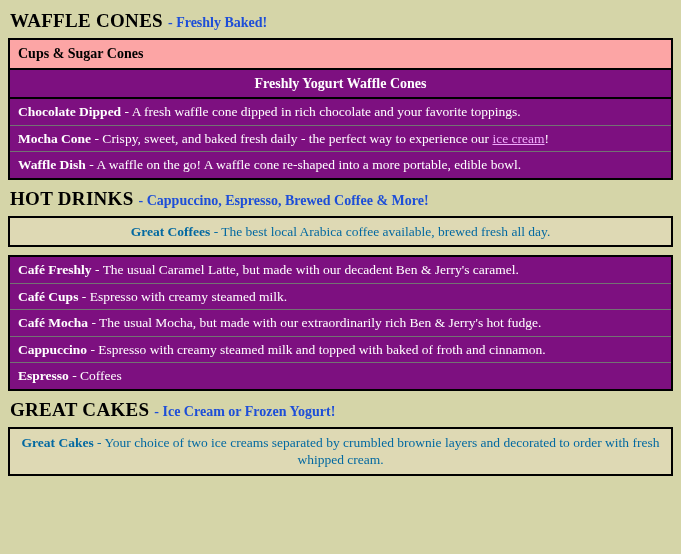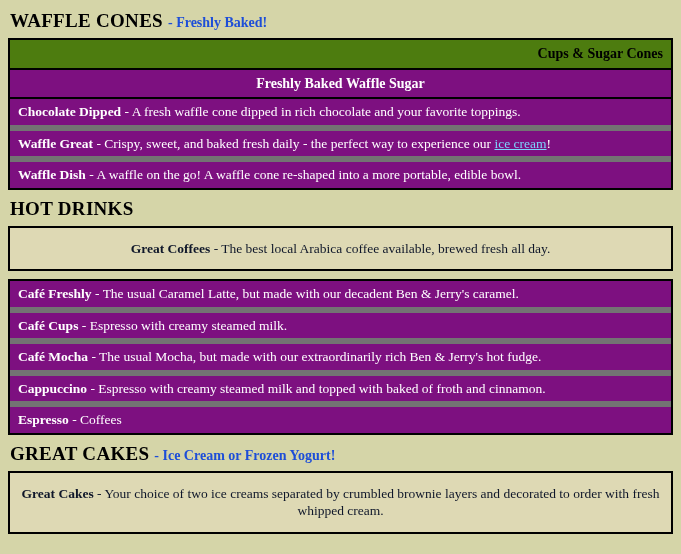--- a/index.html
+++ b/index.html
@@ -53,23 +53,23 @@
     background: #ded9b4;
   }
 
   
   .band {
     padding: 4px 8px;
     font-size: 13.5px;
     line-height: 1.25;
   }
   .band.header-light {
-    background: #4d7c0f;
+    background: #fca5a5;
     color: #000;
-    text-align: right;
+    text-align: left;
     font-weight: bold;
     font-size: 14px;
     padding: 5px 8px;
   }
   .band.header-purple {
     background: #7d1080;
     color: #ffffff;
     text-align: center;
     font-weight: bold;
     font-size: 14px;
@@ -78,80 +78,81 @@
     border-bottom: 2px solid #000;
   }
   .band.header-purple.no-top {
     border-top: none;
   }
   .row {
     background: #7d1080;
     color: #ffffff;
     padding: 4px 8px;
     font-size: 13.5px;
-    border-bottom: 6px solid #737373;
+    border-bottom: 1px solid #737373;
     line-height: 1.3;
   }
   .row:last-child {
     border-bottom: none;
   }
   .row .item-name {
     font-weight: bold;
     color: #ffffff;
   }
   .row .item-desc {
     color: #ffffff;
   }
   .link {
-    color: #7dd3fc;
+    color: #f0abfc;
     text-decoration: underline;
   }
 
   
   .light-band {
     background: #ded9b4;
-    color: #0f172a;
+    color: #0369a1;
     text-align: center;
-    padding: 12px 10px;
+    padding: 5px 10px;
     font-size: 13.5px;
     line-height: 1.3;
   }
   .light-band .item-name {
     font-weight: bold;
   }
 </style>
 </head>
 <body>
 
 <div class="page">
 
   <div class="section-head">
     <span class="section-title">WAFFLE CONES</span>
     <span class="section-sub">- Freshly Baked!</span>
   </div>
 
   <div class="block">
     <div class="band header-light">Cups &amp; Sugar Cones</div>
-    <div class="band header-purple">Freshly Baked Waffle Sugar</div>
+    <div class="band header-purple">Freshly Yogurt Waffle Cones</div>
 
     <div class="row">
       <span class="item-name">Chocolate Dipped</span><span class="item-desc"> - A fresh waffle cone dipped in rich chocolate and your favorite toppings.</span>
     </div>
 
     <div class="row">
-      <span class="item-name">Waffle Great</span><span class="item-desc"> - Crispy, sweet, and baked fresh daily - the perfect way to experience our </span><a class="link" href="#">ice cream</a><span class="item-desc">!</span>
+      <span class="item-name">Mocha Cone</span><span class="item-desc"> - Crispy, sweet, and baked fresh daily - the perfect way to experience our </span><a class="link" href="#">ice cream</a><span class="item-desc">!</span>
     </div>
 
     <div class="row">
       <span class="item-name">Waffle Dish</span><span class="item-desc"> - A waffle on the go! A waffle cone re-shaped into a more portable, edible bowl.</span>
     </div>
   </div>
 
   <div class="section-head">
     <span class="section-title">HOT DRINKS</span>
+    <span class="section-sub">- Cappuccino, Espresso, Brewed Coffee &amp; More!</span>
   </div>
 
   <div class="block light">
     <div class="light-band">
       <span class="item-name">Great Coffees</span><span> - The best local Arabica coffee available, brewed fresh all day.</span>
     </div>
   </div>
 
   <div class="block">
 

